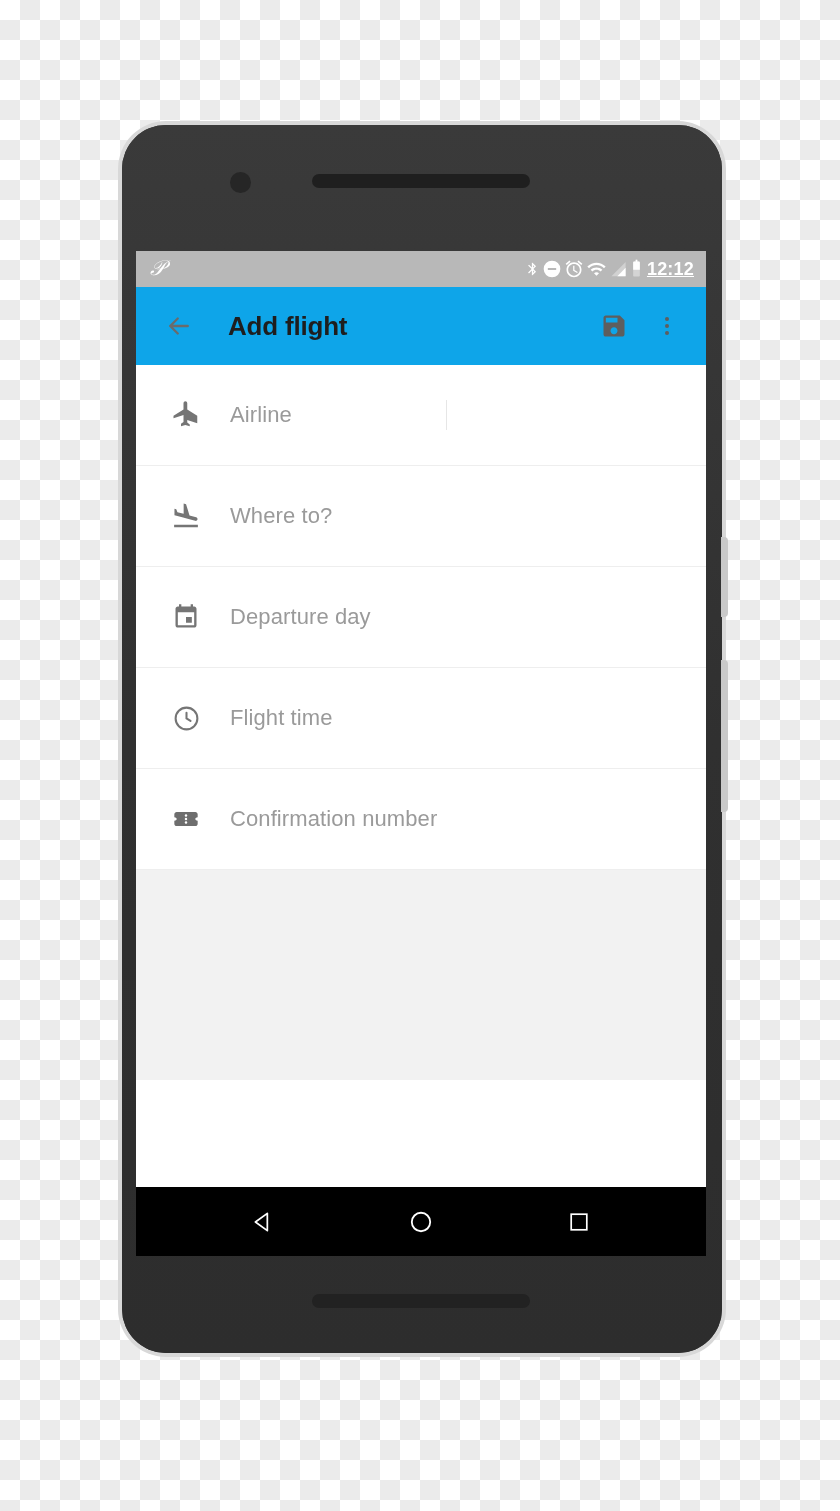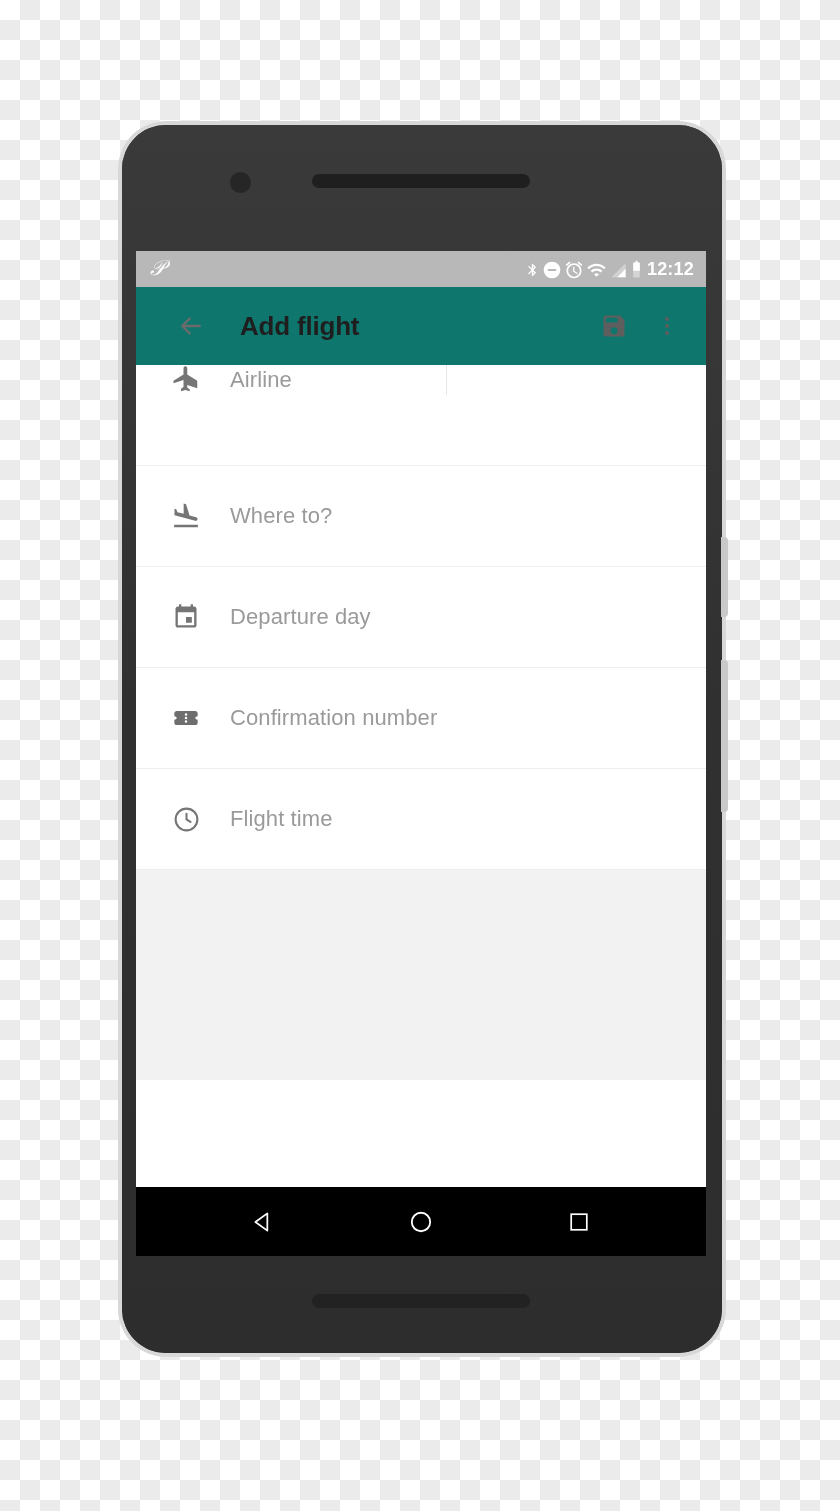--- a/index.html
+++ b/index.html
@@ -96,21 +96,21 @@
   .status-bar {
     height: 36px;
     background: #b8b8b8;
     display: flex;
     align-items: center;
     padding: 0 12px 0 14px;
     box-sizing: border-box;
     color: #ffffff;
   }
   .status-left { display: flex; align-items: center; gap: 6px; flex: 1; }
-  .status-right { display: flex; align-items: flex-end; gap: 2px; }
+  .status-right { display: flex; align-items: center; gap: 2px; text-decoration: underline; }
   .notif-p {
     font-family: "DejaVu Serif", serif;
     font-style: italic;
     font-size: 21px;
     line-height: 1;
     color: #ffffff;
     font-weight: 400;
     display: block;
     margin-top: -2px;
   }
@@ -120,24 +120,24 @@
     font-weight: 700;
     letter-spacing: 0.2px;
     color: #ffffff;
     margin-left: 2px;
     font-family: "Liberation Sans", sans-serif;
   }
 
   
   .app-bar {
     height: 78px;
-    background: #0f766e;
-    display: flex;
-    align-items: center;
-    padding: 0 22px 0 38px;
+    background: #0ea5e9;
+    display: flex;
+    align-items: center;
+    padding: 0 22px 0 26px;
     box-sizing: border-box;
   }
   .appbar-back { width: 34px; height: 34px; display: flex; align-items: center; justify-content: center; cursor: pointer; }
   .app-title {
     font-size: 26px;
     font-weight: 700;
     color: #1e1e1e;
     margin-left: 32px;
     flex: 1;
     letter-spacing: -0.2px;
@@ -164,21 +164,21 @@
     justify-content: center;
     padding-left: 6px;
     box-sizing: border-box;
   }
   .row-label {
     font-size: 22px;
     color: #9a9a9a;
     font-family: "Liberation Sans", sans-serif;
     letter-spacing: 0.1px;
   }
-  .row-split { display: flex; align-items: flex-start; gap: 44px; }
+  .row-split { display: flex; align-items: center; gap: 44px; }
   .split-left {
     flex: 0 0 311px;
     display: flex;
     align-items: center;
     border-right: 1px solid #e6e6e6;
     box-sizing: border-box;
   }
   .split-right {
     flex: 1;
     display: flex;
@@ -306,40 +306,40 @@
         <div class="row-icon">
           <svg width="28" height="28" viewBox="0 0 24 24">
             <path fill="#757575" d="M17 12h-5v5h5v-5zM16 1v2H8V1H6v2H5c-1.11 0-1.99.9-1.99 2L3 19c0 1.1.89 2 2 2h14c1.1 0 2-.9 2-2V5c0-1.1-.9-2-2-2h-1V1h-2zm3 18H5V8h14v11z"></path>
           </svg>
         </div>
         <div class="row-label">Departure day</div>
       </div>
 
       <div class="form-row">
         <div class="row-icon">
+          <svg width="29" height="29" viewBox="0 0 24 24">
+            <circle cx="12" cy="12" r="9" fill="none" stroke="#757575" stroke-width="1.7"></circle>
+            <path fill="none" stroke="#757575" stroke-width="1.7" stroke-linecap="round" d="M12 7.2V12l3.3 2"></path>
+          </svg>
+        </div>
+        <div class="row-label">Flight time</div>
+      </div>
+
+      <div class="form-row">
+        <div class="row-icon">
           <svg width="28" height="28" viewBox="0 0 24 24">
             <path fill="#6e6e6e" d="M20 6H4c-1.1 0-2 .9-2 2v2.5c1.1 0 2 .67 2 1.5s-.9 1.5-2 1.5V16c0 1.1.9 2 2 2h16c1.1 0 2-.9 2-2v-2.5c-1.1 0-2-.67-2-1.5s.9-1.5 2-1.5V8c0-1.1-.9-2-2-2z"></path>
             <circle cx="12" cy="9" r="1.05" fill="#ffffff"></circle>
             <circle cx="12" cy="12" r="1.05" fill="#ffffff"></circle>
             <circle cx="12" cy="15" r="1.05" fill="#ffffff"></circle>
           </svg>
         </div>
         <div class="row-label">Confirmation number</div>
       </div>
 
-      <div class="form-row">
-        <div class="row-icon">
-          <svg width="29" height="29" viewBox="0 0 24 24">
-            <circle cx="12" cy="12" r="9" fill="none" stroke="#757575" stroke-width="1.7"></circle>
-            <path fill="none" stroke="#757575" stroke-width="1.7" stroke-linecap="round" d="M12 7.2V12l3.3 2"></path>
-          </svg>
-        </div>
-        <div class="row-label">Flight time</div>
-      </div>
-
     </div>
 
     <div class="empty-area"></div>
 
     <div class="nav-bar">
       <div class="nav-btn">
         <svg width="26" height="26" viewBox="0 0 24 24">
           <path fill="none" stroke="#ffffff" stroke-width="1.6" stroke-linejoin="round" d="M16 4L5 12l11 8z"></path>
         </svg>
       </div>

